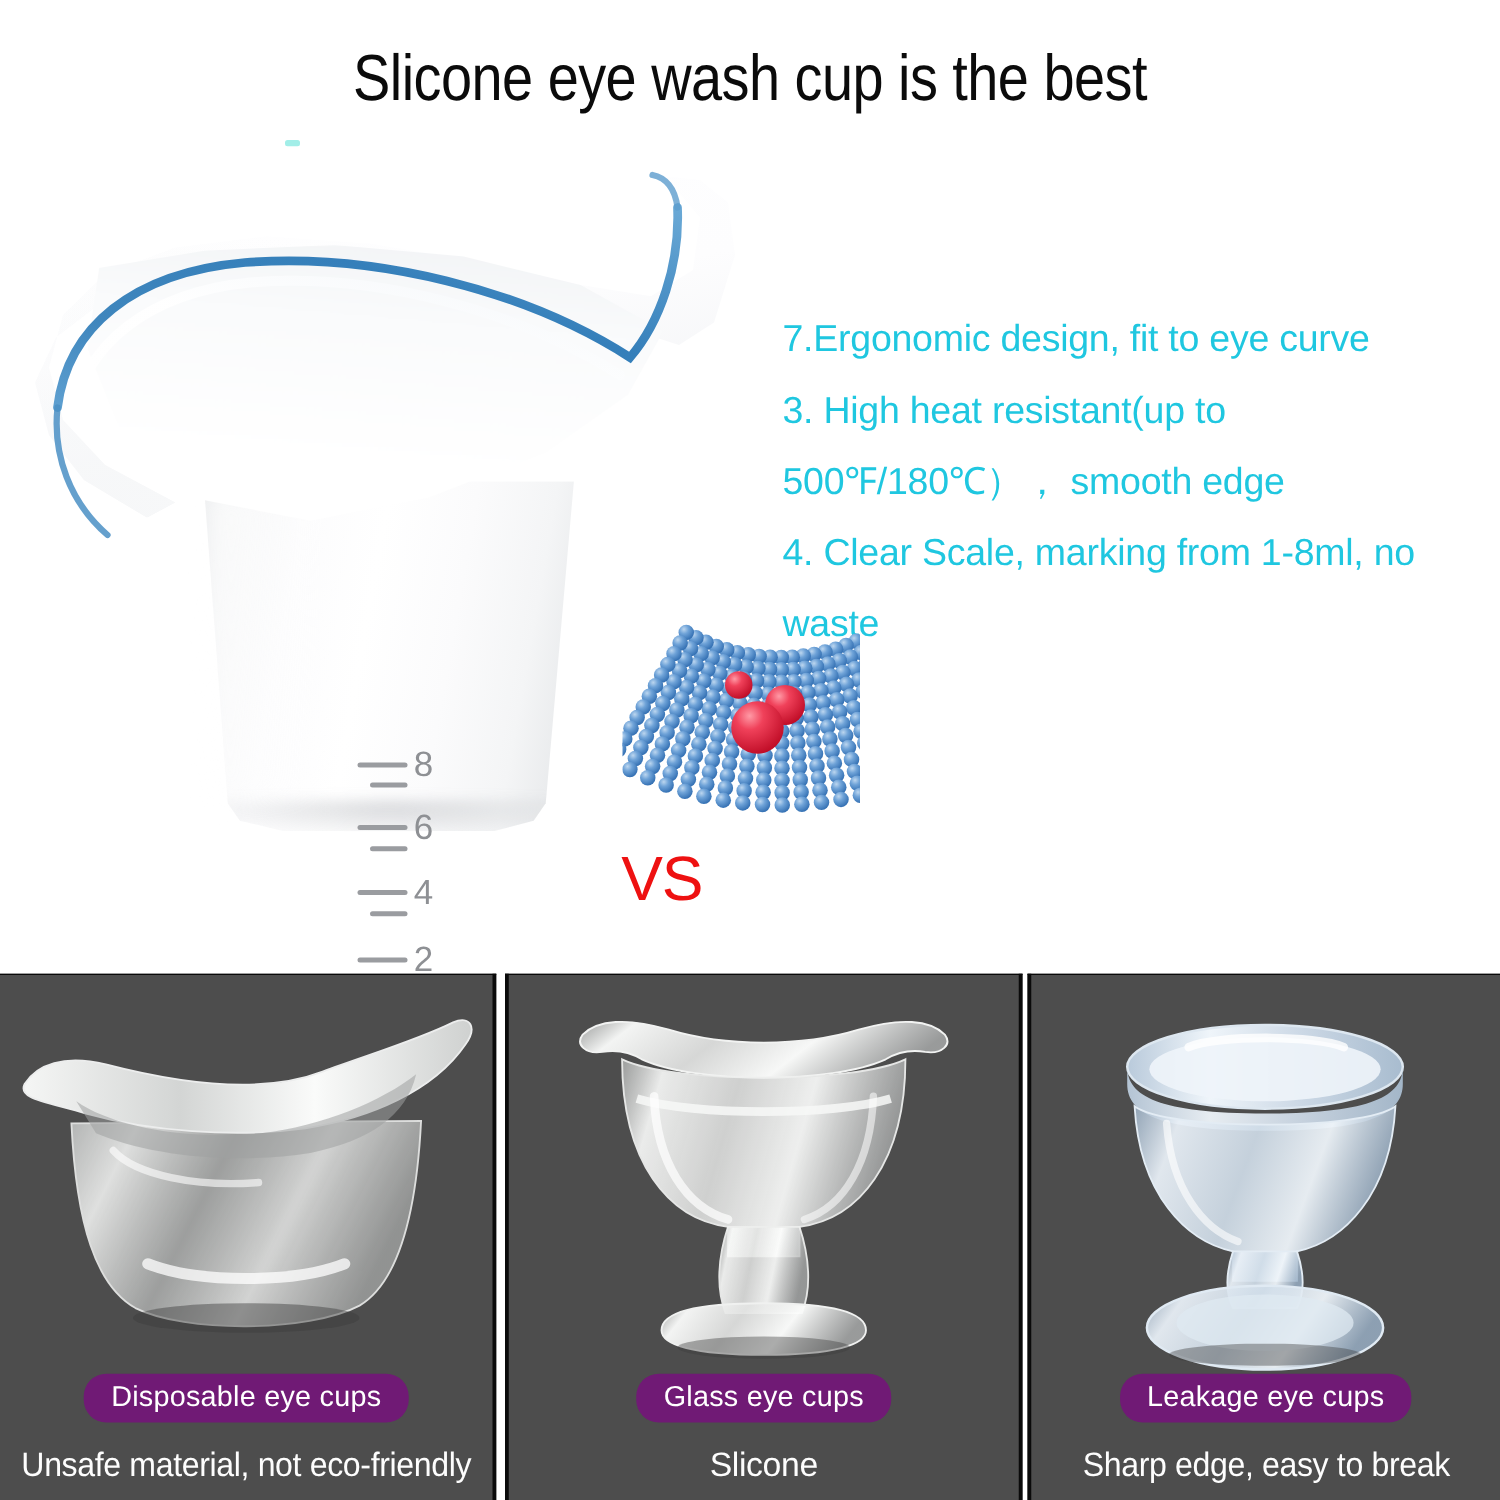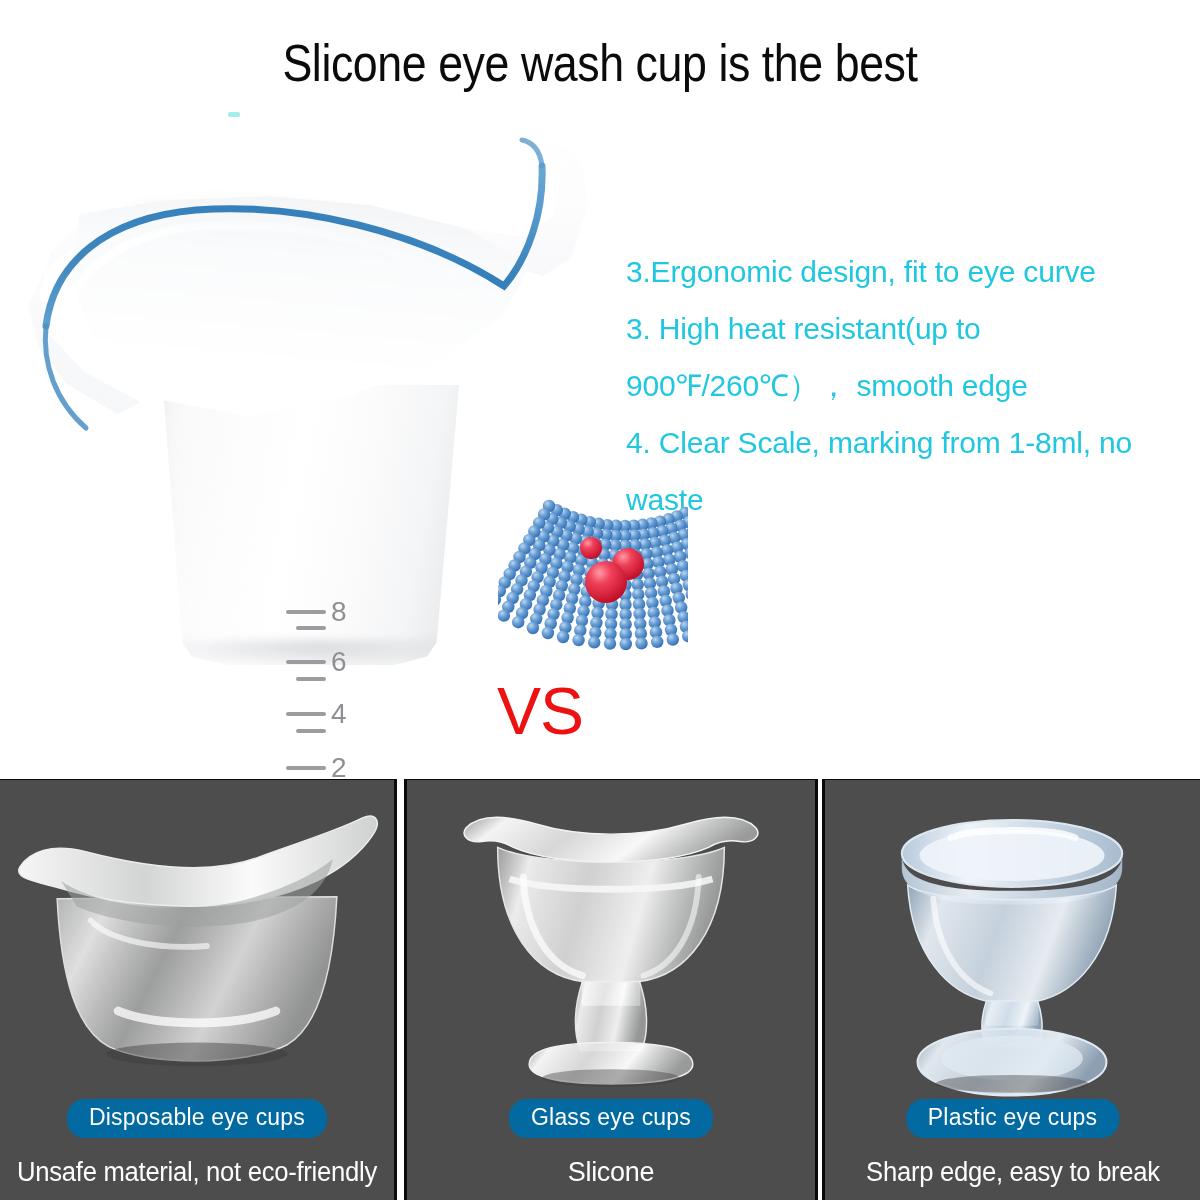--- a/index.html
+++ b/index.html
@@ -105,21 +105,21 @@
     letter-spacing:-0.2px;
   }
   #features .feat{ white-space:normal; }
 
   
   #molecule{ position:absolute; left:498px; top:498px; width:190px; height:155px; }
 
   
   #vs{
     position:absolute; left:497px; top:678px;
-    font-size:66px; font-weight:400; color:#ee1111;
+    font-size:50px; font-weight:400; color:#ee1111;
     letter-spacing:-1px; line-height:1;
     font-family:"Liberation Sans", sans-serif;
   }
 
   
   #panels{ position:absolute; left:0; top:779px; width:1200px; height:421px; }
   .panel{
     position:absolute; top:0; height:421px;
     background:#4d4d4d;
     border-left:3px solid #0a0a0a;
@@ -128,21 +128,21 @@
     overflow:hidden;
   }
   .panel.p1{ left:-3px;  width:400px; }
   .panel.p2{ left:404px; width:414px; }
   .panel.p3{ left:822px; width:381px; }
 
   .panel-art{ position:absolute; left:0; top:0; width:100%; height:330px; }
 
   .badge{
     position:absolute; bottom:62px; left:50%; transform:translateX(-50%);
-    background:#0369a1;
+    background:#701a75;
     color:#ffffff;
     font-size:23px;
     padding:5px 22px 7px;
     border-radius:18px;
     white-space:nowrap;
     letter-spacing:.2px;
   }
   .caption{
     position:absolute; bottom:12px; left:50%; transform:translateX(-50%);
     color:#fdfdfd;
@@ -220,22 +220,22 @@
         <span class="tick major"></span>
         <span class="tick-label">2</span>
       </div>
       <div class="scale-row" style="left:278px; top:651px;">
         <span class="tick minor"></span>
       </div>
     </div>
   </div>
 
   <div id="features">
-    <div class="feat">3.Ergonomic design, fit to eye curve</div>
-    <div class="feat">3. High heat resistant(up to 900℉/260℃）， smooth edge</div>
+    <div class="feat">7.Ergonomic design, fit to eye curve</div>
+    <div class="feat">3. High heat resistant(up to 500℉/180℃）， smooth edge</div>
     <div class="feat"> 4. Clear Scale, marking from 1-8ml, no waste</div>
   </div>
 
   <svg id="molecule" viewBox="0 0 190 155">
     <defs>
       <radialGradient id="beadBlue" cx="35%" cy="30%" r="75%">
         <stop offset="0%" stop-color="#bcd6ef"></stop>
         <stop offset="40%" stop-color="#6fa3d8"></stop>
         <stop offset="100%" stop-color="#2f6cb0"></stop>
       </radialGradient>
@@ -560,18 +560,18 @@
         <path d="M 164 222 C 158 240, 158 256, 164 268 L 216 268
                  C 222 256, 222 240, 216 222 Z" fill="url(#plasBowl)" stroke="#e3ecf4" stroke-width="1.5"></path>
 
         <ellipse cx="190" cy="284" rx="96" ry="34" fill="url(#plasBowl)" stroke="#e0eaf3" stroke-width="2"></ellipse>
         <ellipse cx="190" cy="280" rx="72" ry="23" fill="#dfe9f2" opacity=".75"></ellipse>
 
         <path d="M 110 118 C 114 172, 140 204, 168 214" stroke="#ffffff" stroke-width="6" fill="none" opacity=".6" stroke-linecap="round"></path>
         <path d="M 128 56 C 150 46, 232 46, 254 56" stroke="#ffffff" stroke-width="7" fill="none" opacity=".8" stroke-linecap="round"></path>
         <ellipse cx="190" cy="306" rx="78" ry="9" fill="#3b3b3b" opacity=".4"></ellipse>
       </svg>
-      <div class="badge">Plastic eye cups</div>
+      <div class="badge">Leakage eye cups</div>
       <div class="caption">Sharp edge, easy to break</div>
     </div>
 
   </div>
 </div>
 
 </body></html>

